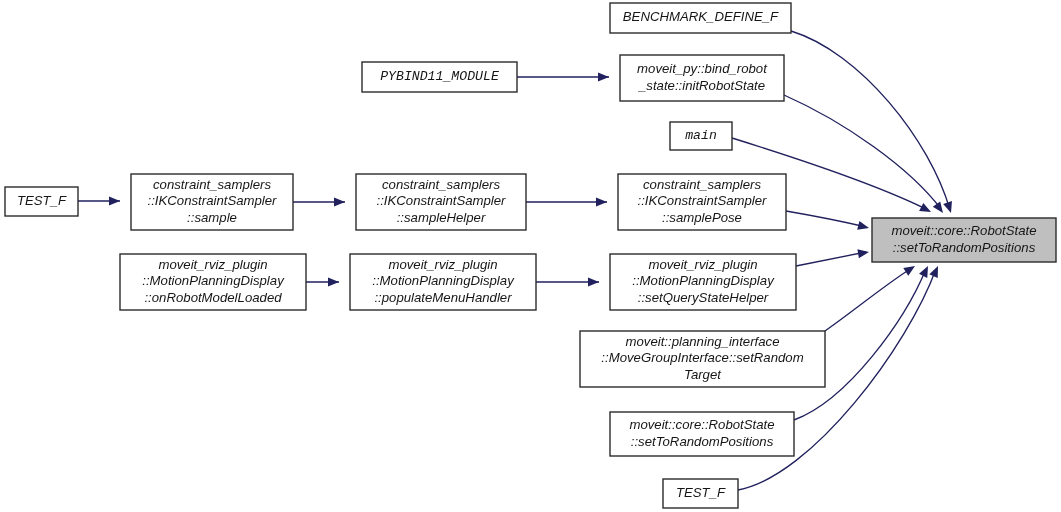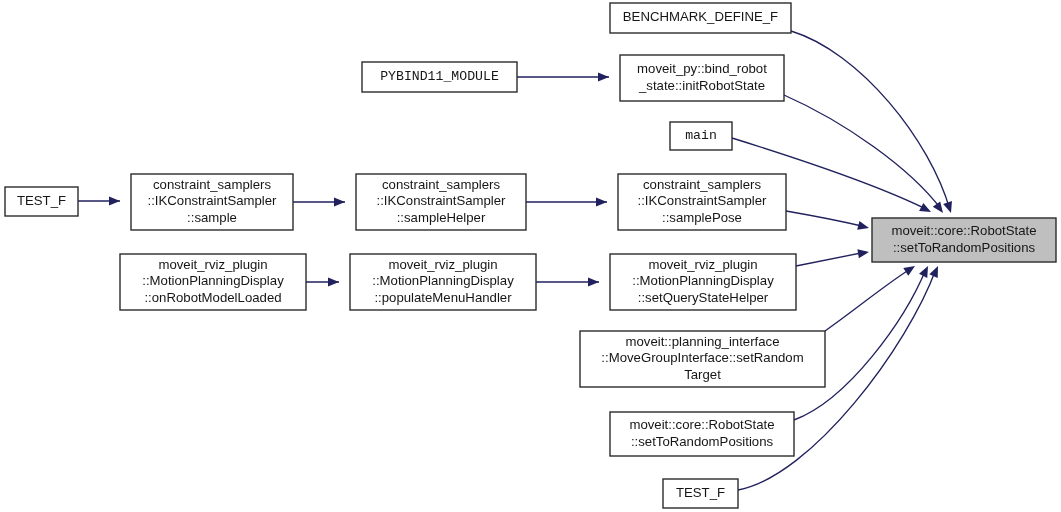--- a/index.html
+++ b/index.html
@@ -7,20 +7,21 @@
     padding: 0;
     background: #ffffff;
   }
   #graph-root {
     position: relative;
     width: 1061px;
     height: 512px;
     background: #ffffff;
     font-family: "Liberation Sans", sans-serif;
     overflow: hidden;
+    font-style: italic;
   }
   svg#callgraph {
     display: block;
     width: 1061px;
     height: 512px;
   }
   .node-box {
     fill: #ffffff;
     stroke: #2b2b2b;
     stroke-width: 1.4;

